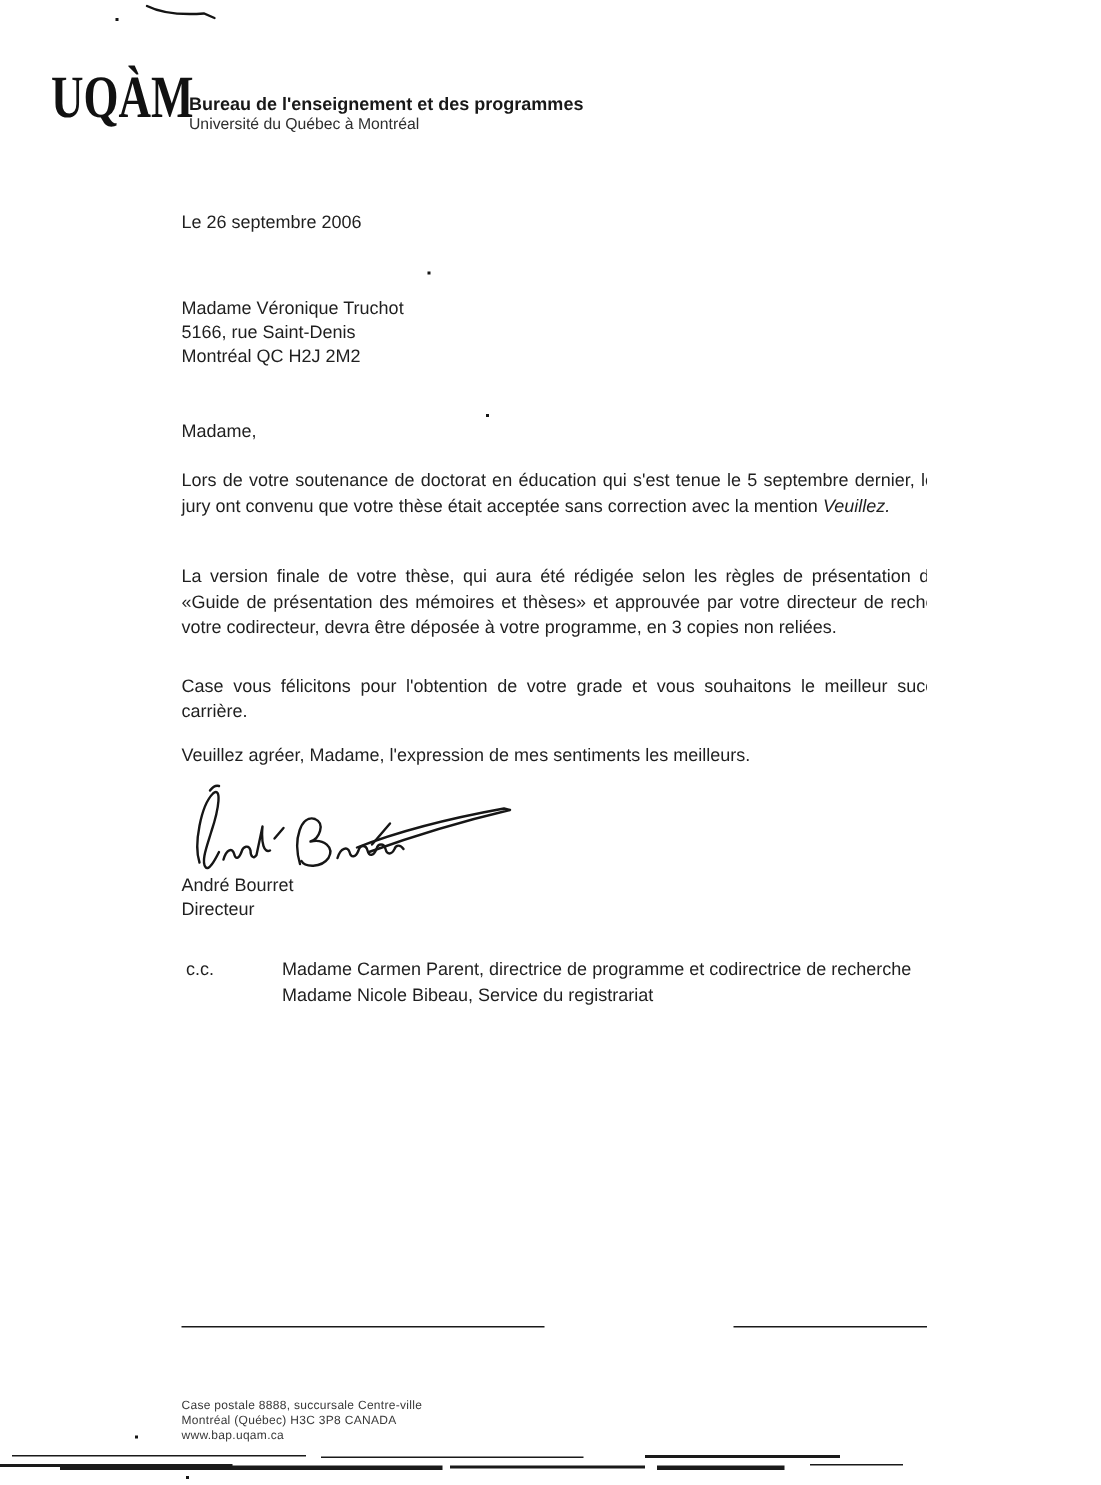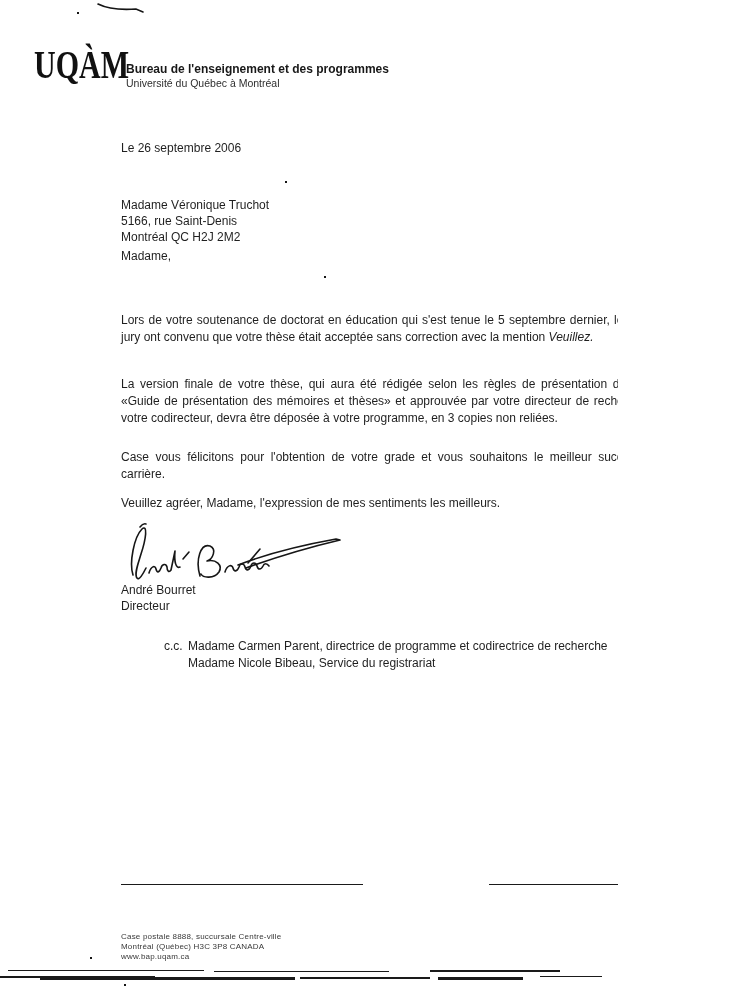--- a/index.html
+++ b/index.html
@@ -19,29 +19,29 @@
     font-weight:700;font-size:40px;line-height:34px;
     transform:scaleX(0.75);transform-origin:left top;
     color:#111;white-space:nowrap;
   }
   .dept{left:126px;top:62px;font-size:12px;font-weight:700;color:#181818;}
   .inst{left:126px;top:77px;font-size:10.5px;color:#2e2e2e;}
   
   .txt{font-size:12px;line-height:17px;color:#1f1f1f;}
   .date{left:121px;top:140px;}
   .addr{left:121px;top:197px;line-height:16px;}
-  .salutation{left:121px;top:248px;}
+  .salutation{left:121px;top:279px;}
   .para{left:121px;width:580px;text-align:justify;}
   .p1{top:312px;}
   .p2{top:376px;}
   .p3{top:449px;}
   .p4{top:495px;}
   .sig-svg{left:126px;top:521px;}
   .signer{left:121px;top:582px;line-height:16px;}
-  .cc-label{left:124px;top:638px;margin-left:40px;}
+  .cc-label{left:124px;top:638px;}
   .cc-list{left:188px;top:638px;line-height:17px;}
   
   .footer{left:121px;top:932px;font-size:8px;line-height:10px;color:#383838;letter-spacing:.2px;}
   .rule{position:absolute;background:#1a1a1a;}
   .speck{position:absolute;background:#151515;width:2px;height:2px;}
   i{font-style:italic;}
 </style>
 </head>
 <body>
 

